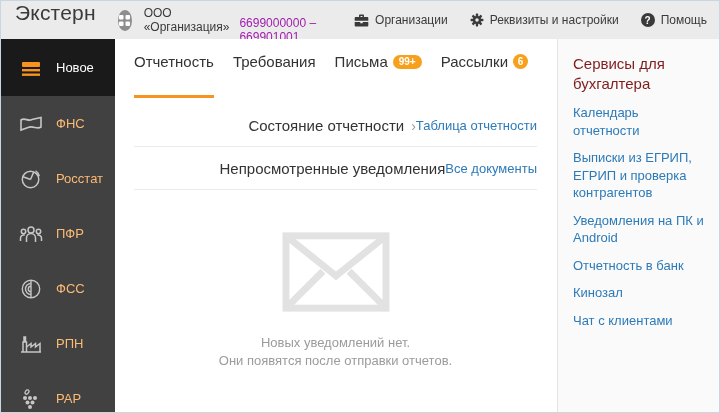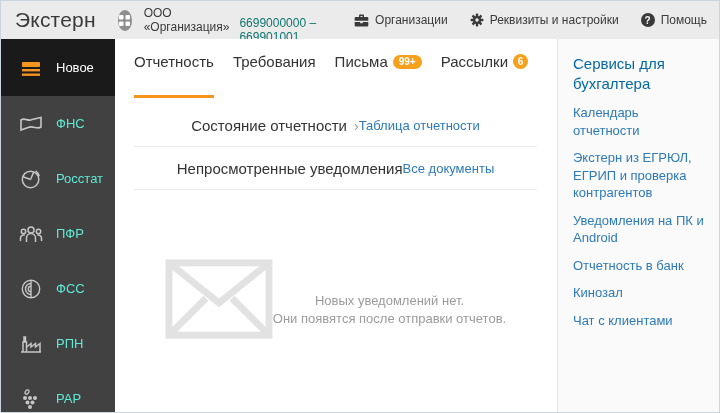--- a/index.html
+++ b/index.html
@@ -9,32 +9,32 @@
     width:720px; height:413px;
     border:1px solid #c9d6e2;
     background:#fff;
     overflow:hidden;
     display:flex; flex-direction:column;
   }
   
   .header {
     height:38px; flex:0 0 38px;
     background:#ebebeb;
-    display:flex; align-items:center;
+    display:flex; 
     padding:0 12px 0 14px;
   }
   .logo { font-size:21px; color:#3a3a3a; letter-spacing:.2px; margin-right:22px; }
   .org-switcher { display:flex; align-items:center; cursor:pointer; }
   .grid-btn {
     width:21px; height:21px; border-radius:50%;
     background:#8e8e8e; display:flex; align-items:center; justify-content:center;
     margin-right:12px;
   }
   .org-name { font-size:12px; color:#3a3a3a; margin-right:10px; }
-  .org-codes { font-size:12px; color:#0f766e;margin-top:20px; }
+  .org-codes { font-size:12px; color:#a21caf;margin-top:20px; }
   .header-spacer { flex:1; }
   .header-btn {
     display:flex; align-items:center; font-size:12px; color:#3a3a3a;
     margin-left:22px; cursor:pointer; white-space:nowrap;
   }
   .header-btn .hicon { margin-right:6px; display:flex; align-items:center; }
   .help-circle {
     width:14px; height:14px; border-radius:50%; background:#3a3a3a;
     color:#fff; font-size:10px; font-weight:bold;
     display:flex; align-items:center; justify-content:center;
@@ -43,21 +43,21 @@
   .body { flex:1; display:flex; min-height:0; }
   
   .nav {
     width:114px; flex:0 0 114px; background:#414141;
     display:flex; flex-direction:column; overflow:hidden;
   }
   .nav-item {
     height:55px; flex:0 0 55px;
     display:flex; align-items:center;
     padding-left:17px; cursor:pointer;
-    color:#5eead4; font-size:13px;
+    color:#fdba74; font-size:13px;
   }
   .nav-item.active { height:57px; flex:0 0 57px; background:#1a1a1a; color:#fff;align-items:center; }
   .nav-item .nicon { width:26px; margin-right:12px; display:flex; justify-content:center; }
   
   .main { flex:1; background:#fff; padding:14px 20px 0 19px; display:flex; flex-direction:column; min-width:0; }
   .tabs { display:flex; align-items:center; margin-bottom:6px; }
   .tab {
     font-size:15px; color:#333; margin-right:19px; cursor:pointer;
     padding-bottom:25px; border-bottom:3px solid transparent; white-space:nowrap;
     display:flex; align-items:center;
@@ -66,35 +66,35 @@
   .badge-pill {
     background:#f7a01b; color:#fff; font-size:10px; font-weight:bold;
     border-radius:9px; padding:2px 6px; margin-left:5px; line-height:1;
   }
   .badge-round {
     background:#f7a01b; color:#fff; font-size:10px; font-weight:bold;
     border-radius:50%; width:15px; height:15px; line-height:15px; text-align:center;
     margin-left:5px; display:inline-block;
   }
   .section-row {
-    display:flex; align-items:center; justify-content:center;
+    display:flex; align-items:center; justify-content:flex-end;
     padding:13px 0 12px 0; border-bottom:1px solid #ececec;
   }
   .section-title { font-size:15px; color:#333; cursor:pointer; }
   .chevron { color:#9b9b9b; font-size:14px; margin-left:7px; }
   .link { font-size:13px; color:#2d7ab8; cursor:pointer; text-decoration:none; }
-  .empty-state { flex:1; display:flex; flex-direction:row; align-items:center; justify-content:center; }
+  .empty-state { flex:1; display:flex; flex-direction:column; align-items:center; justify-content:center; }
   .empty-text { font-size:13px; color:#9b9b9b; text-align:center; line-height:1.4; margin-top:18px; }
   
   .services {
     width:162px; flex:0 0 162px; background:#fafafa;
     border-left:1px solid #e6e6e6;
     padding:15px 12px 0 15px; overflow:hidden;
   }
-  .svc-title { font-size:15px; color:#0369a1; line-height:1.3; margin-bottom:11px; }
+  .svc-title { font-size:15px; color:#7f1d1d; line-height:1.3; margin-bottom:11px; }
   .svc-link { font-size:13px; color:#2d7ab8; line-height:1.35; margin-bottom:10px; cursor:pointer; }
 </style>
 </head>
 <body>
 
 <div class="screen">
 
   <div class="header">
     <div class="logo">Экстерн</div>
 
@@ -286,21 +286,21 @@
           <div>Они появятся после отправки отчетов.</div>
         </div>
       </div>
 
     </div>
 
     <div class="services">
       <div class="svc-title">Сервисы для бухгалтера</div>
 
       <div class="svc-link">Календарь отчетности</div>
-      <div class="svc-link">Экстерн из ЕГРЮЛ, ЕГРИП и проверка контрагентов</div>
+      <div class="svc-link">Выписки из ЕГРИП, ЕГРИП и проверка контрагентов</div>
       <div class="svc-link">Уведомления на ПК и Android</div>
       <div class="svc-link">Отчетность в банк</div>
       <div class="svc-link">Кинозал</div>
       <div class="svc-link">Чат с клиентами</div>
 
     </div>
 
   </div>
 </div>
 

